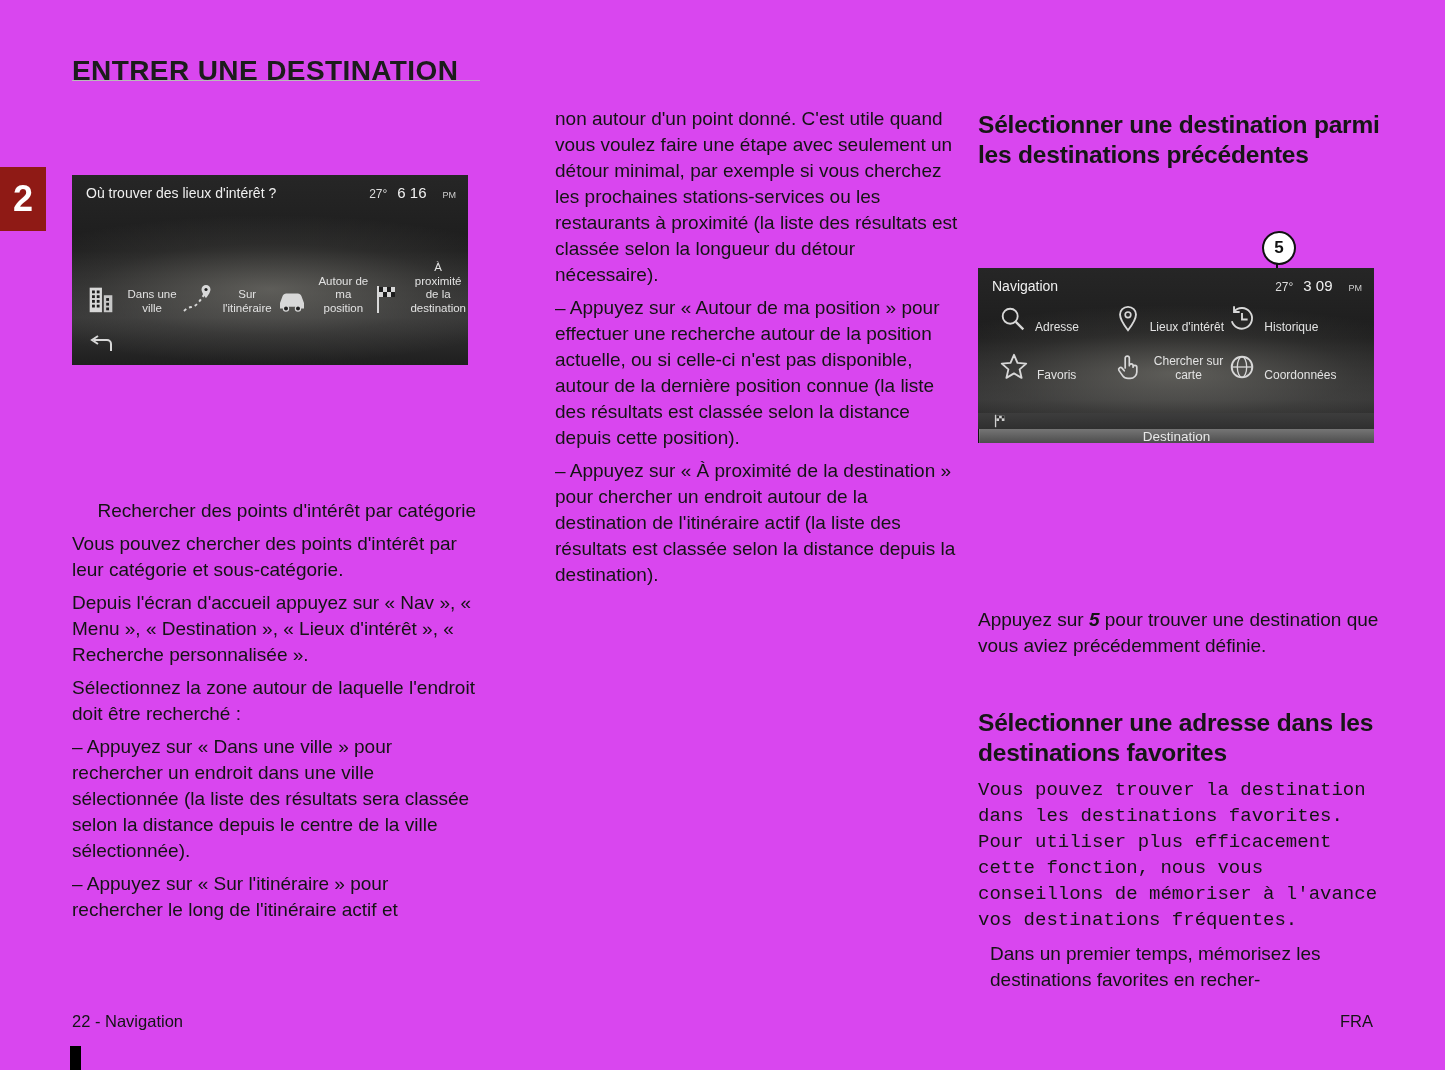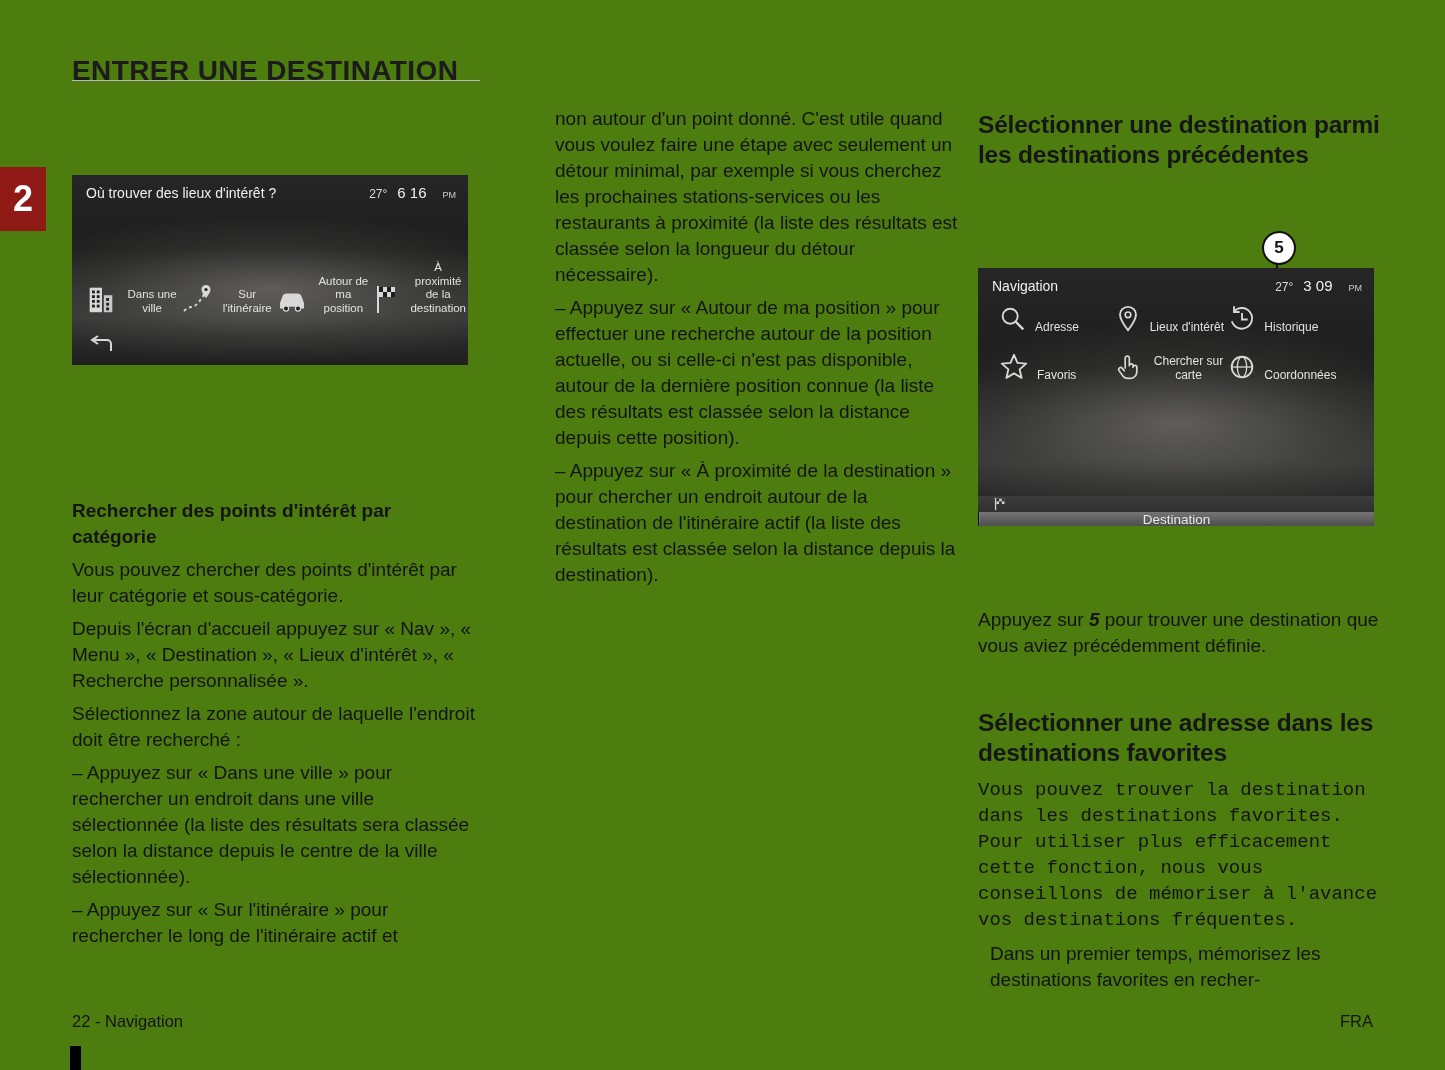--- a/index.html
+++ b/index.html
@@ -1,29 +1,29 @@
 <!DOCTYPE html>
 <html><head>
 <meta charset="utf-8">
 <style>
   html,body{margin:0;padding:0;}
   body{width:1445px;height:1070px;background:#ffffff;font-family:"Liberation Sans","DejaVu Sans",sans-serif;color:#141414;position:relative;overflow:hidden;}
-  .page{position:absolute;inset:0;background:#4d7c0f;}
+  .page{position:absolute;inset:0;background:#d946ef;}
 
   .page-title{position:absolute;left:72px;top:36px;font-size:28px;font-weight:700;letter-spacing:.4px;color:#1c1c1c;}
   .title-rule{position:absolute;left:72px;top:80px;width:408px;height:1px;background:#b9b9b9;}
 
   .chapter-tab{position:absolute;left:0;top:167px;width:46px;height:64px;background:#8f1a15;color:#fff;display:flex;align-items:center;justify-content:center;font-size:36px;font-weight:700;}
 
   .shot{position:absolute;overflow:hidden;color:#e6e6e6;
     background:
       radial-gradient(95% 50% at 50% 60%, rgba(172,170,160,.40) 0%, rgba(172,170,160,.10) 48%, rgba(30,30,30,0) 78%),
       linear-gradient(180deg,#262626 0%,#1d1d1d 40%,#343434 75%,#1f1f1f 100%);}
   .shot1{left:72px;top:175px;width:396px;height:190px;}
-  .shot2{left:978px;top:268px;width:396px;height:258px;}
+  .shot2{left:978px;top:268px;width:396px;height:175px;}
 
   .shot-top{position:absolute;top:9px;left:14px;right:12px;display:flex;justify-content:space-between;align-items:baseline;}
   .shot-title{font-size:14px;color:#f0f0f0;}
   .shot-status{display:flex;align-items:baseline;gap:10px;}
   .temp{font-size:12px;color:#dcdcdc;}
   .time{font-size:15px;color:#f0f0f0;}
   .mer{font-size:9px;color:#cfcfcf;margin-left:16px;}
 
   .g4{position:absolute;left:12px;width:382px;top:86px;display:flex;}
   .cell{flex:1;display:flex;flex-direction:row;align-items:flex-end;gap:7px;}
@@ -41,21 +41,21 @@
   .tab{flex:1;display:flex;align-items:center;justify-content:center;color:#e8e8e8;border-left:1px solid #121212;box-shadow:inset 1px 0 0 rgba(255,255,255,.12);}
   .tab.selected{background:linear-gradient(180deg,#757575,#4a4a4a);}
 
   .callout{position:absolute;left:1262px;top:231px;width:30px;height:30px;border:2px solid #111;border-radius:50%;background:#fff;display:flex;align-items:center;justify-content:center;font-size:17px;font-weight:700;color:#111;z-index:2;}
   .callout-line{position:absolute;left:1276px;top:261px;width:2px;height:8px;background:#111;}
 
   .textcol{position:absolute;width:404px;font-size:19px;line-height:26px;color:#141414;}
   .textcol p{margin:0 0 7px 0;}
   .col1{left:72px;top:498px;}
   .col2{left:555px;top:94px;margin-top:12px;}
-  .subhead{font-weight:700;margin:0 0 8px 0;}
+  .subhead{font-weight:400;margin:0 0 8px 0;text-align:right;}
   .bighead{position:absolute;width:404px;font-size:24.5px;line-height:30px;font-weight:700;color:#161616;letter-spacing:-.2px;}
   .h-right1{left:978px;top:90px;}
   .h-right2{left:978px;top:688px;}
   .pblock{position:absolute;width:404px;font-size:19px;line-height:26px;color:#141414;}
   .p-tap{left:978px;top:588px;}
   .p-fav1{left:978px;top:758px;font-family:Liberation Mono, monospace;}
   .p-fav2{left:978px;top:922px;margin-left:12px;}
   .ref{font-weight:700;font-style:italic;}
 
   .footer-left{position:absolute;left:72px;top:1012px;font-size:16.5px;}

